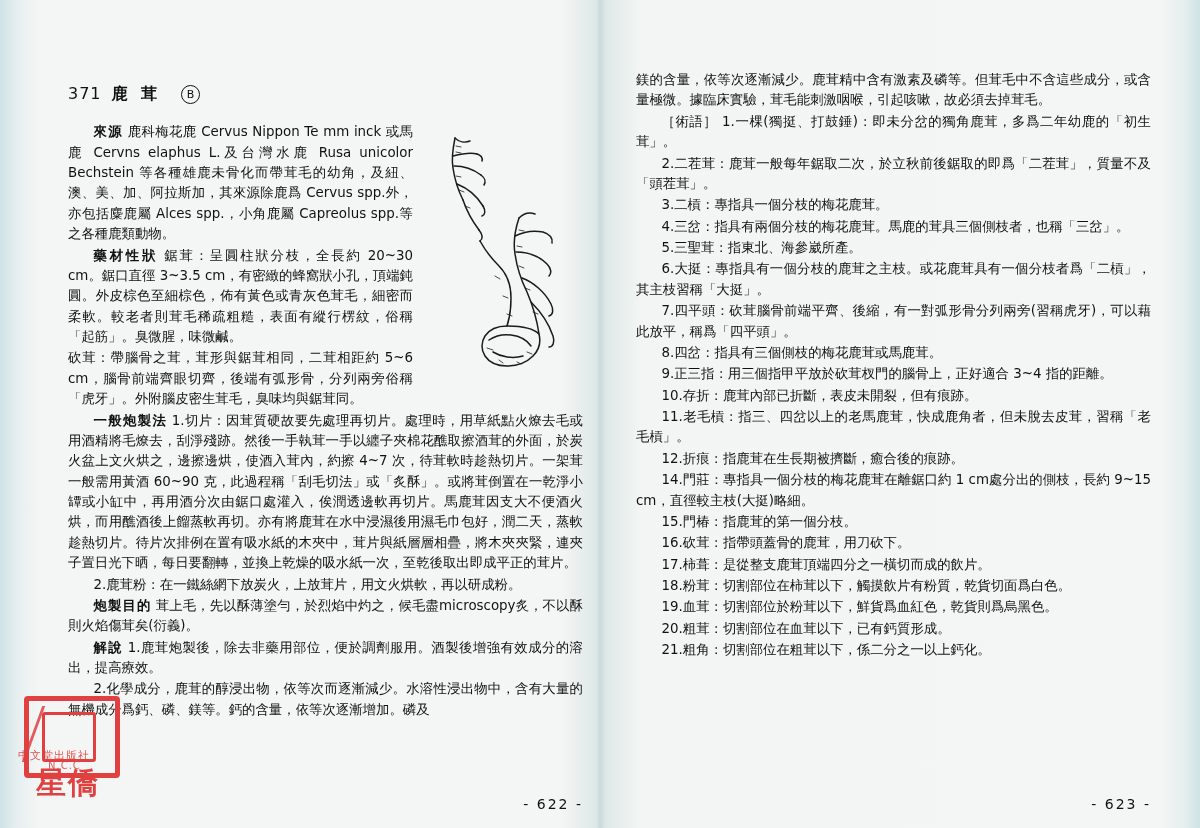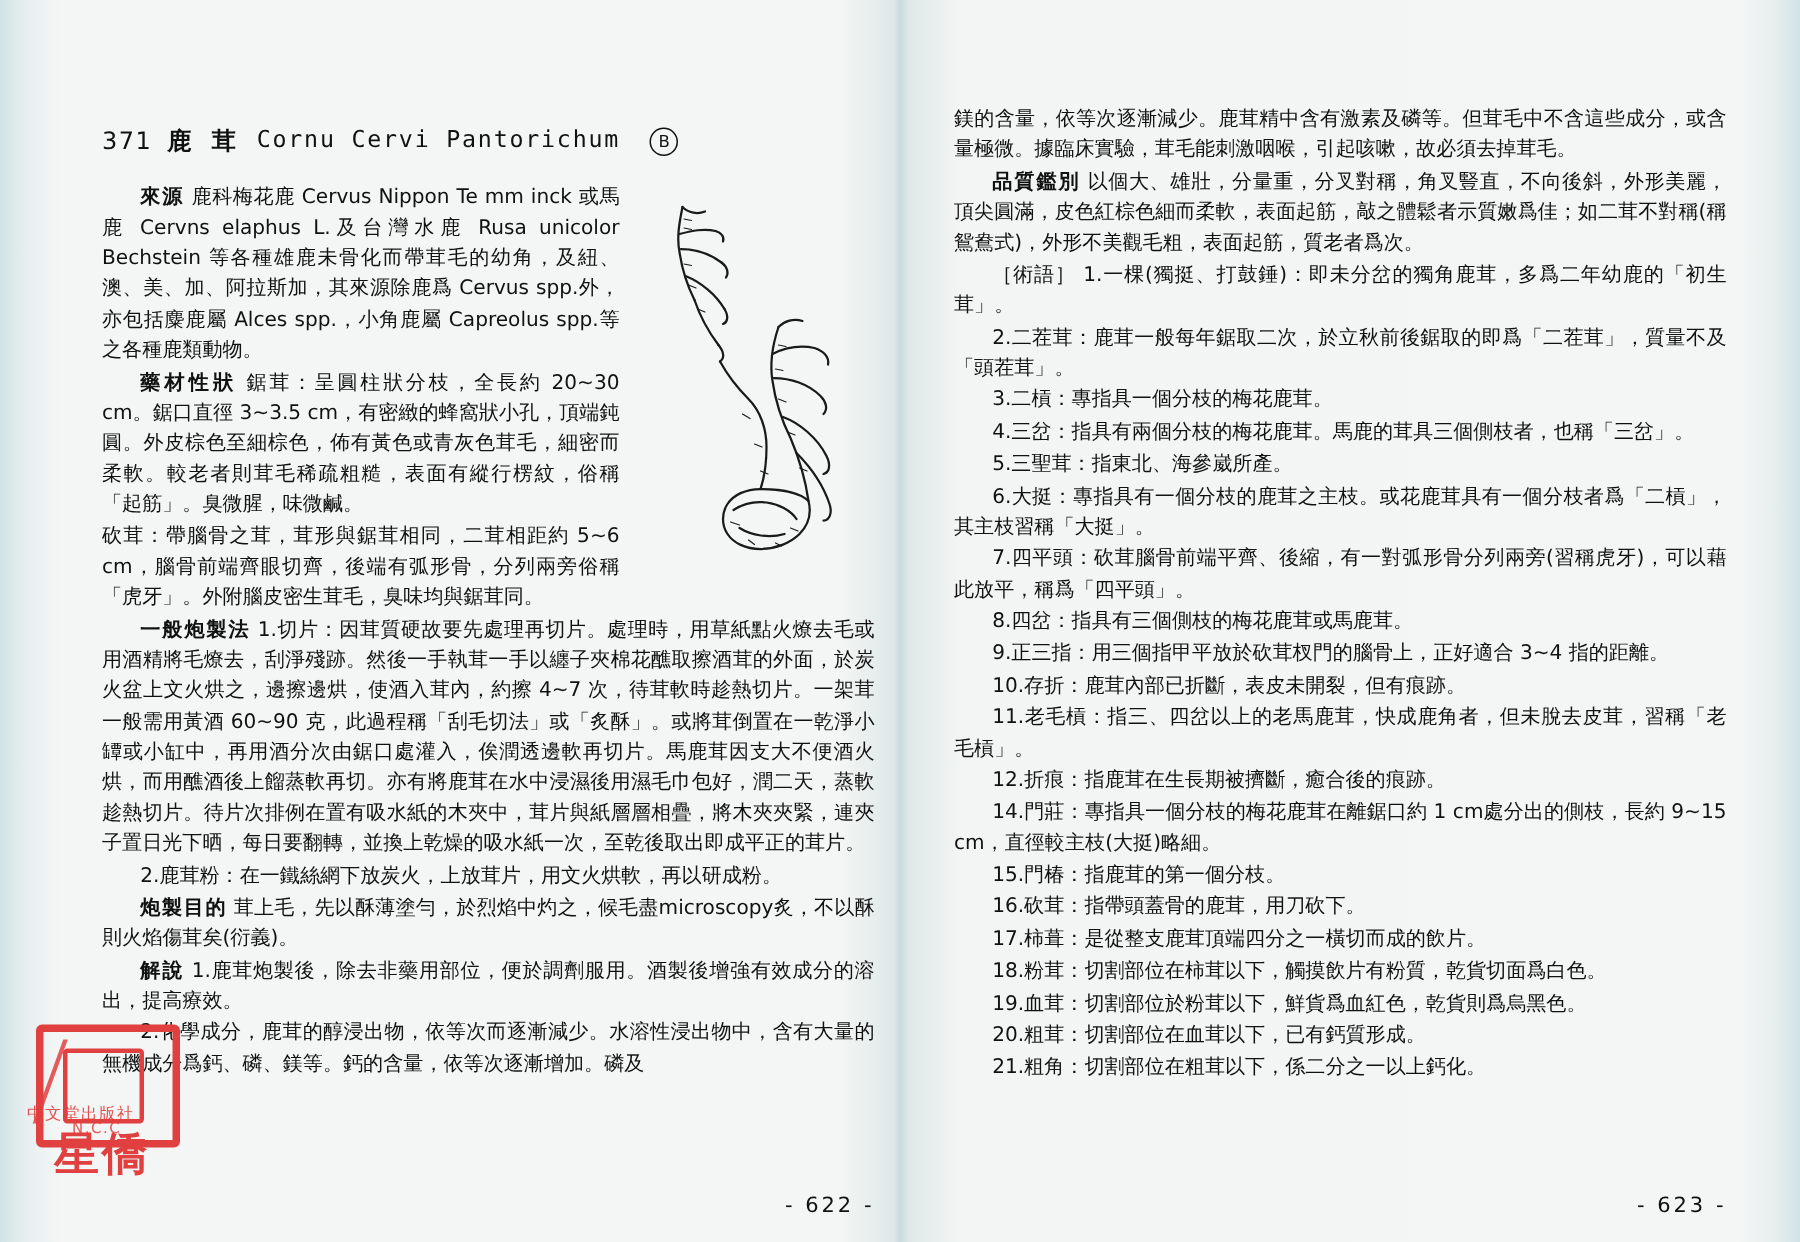--- a/index.html
+++ b/index.html
@@ -65,21 +65,21 @@
     font-size:14px;
     letter-spacing:2px;
     color:#111;
   }
   .folio.left{left:68px;}
   .folio.right{left:636px;}
 
   
   .stamp{
     position:absolute;
-    left:14px;bottom:37px;
+    left:14px;bottom:24px;
     width:118px;height:108px;
     pointer-events:none;
   }
   .stamp .box{
     position:absolute;left:10px;top:0;
     width:86px;height:72px;
     border:5px solid #e0403f;
     border-radius:4px;
   }
   .stamp .inner{
@@ -122,21 +122,20 @@
 </head>
 <body>
 
 <div class="page">
 
   <div class="col left">
 
     <div class="heading">
       <span class="num">371</span>
       <span class="cn">鹿 茸</span>
-      <span class="latin">Cornu Cervi Pantorichum</span>
       <span class="mark">B</span>
     </div>
 
     <div class="fig">
       <svg viewBox="0 0 160 255" width="160" height="255" aria-hidden="true">
         <g fill="none" stroke="#1a1a1a" stroke-width="1.5" stroke-linecap="round" stroke-linejoin="round">
 
           <path d="M32 12 C30 22 28 32 30 42 C32 56 36 66 40 74"></path>
           <path d="M32 12 C36 16 42 17 47 15"></path>
           <path d="M30 30 C38 28 46 26 54 28"></path>
@@ -177,21 +176,20 @@
       <p class="ind"><span class="lbl">炮製目的</span> <span>茸上毛，先以酥薄塗勻，於烈焰中灼之，候毛盡microscopy炙，不以酥則火焰傷茸矣(衍義)。</span></p>
       <p class="ind"><span class="lbl">解說</span> <span>1.鹿茸炮製後，除去非藥用部位，便於調劑服用。酒製後增強有效成分的溶出，提高療效。</span></p>
       <p class="ind"><span>2.化學成分，鹿茸的醇浸出物，依等次而逐漸減少。水溶性浸出物中，含有大量的無機成分爲鈣、磷、鎂等。鈣的含量，依等次逐漸增加。磷及</span></p>
     </div>
   </div>
 
   <div class="folio left">- 622 -</div>
 
   <div class="col right">
     <p><span>鎂的含量，依等次逐漸減少。鹿茸精中含有激素及磷等。但茸毛中不含這些成分，或含量極微。據臨床實驗，茸毛能刺激咽喉，引起咳嗽，故必須去掉茸毛。</span></p>
-    <p class="ind"><span class="lbl">品質鑑別</span> <span>以個大、雄壯，分量重，分叉對稱，角叉豎直，不向後斜，外形美麗，頂尖圓滿，皮色紅棕色細而柔軟，表面起筋，敲之體鬆者示質嫩爲佳；如二茸不對稱(稱鴛鴦式)，外形不美觀毛粗，表面起筋，質老者爲次。</span></p>
     <p class="ind"><span>［術語］</span> <span>1.一棵(獨挺、打鼓錘)：即未分岔的獨角鹿茸，多爲二年幼鹿的「初生茸」。</span></p>
     <p class="ind"><span>2.二茬茸：鹿茸一般每年鋸取二次，於立秋前後鋸取的即爲「二茬茸」，質量不及「頭茬茸」。</span></p>
     <p class="ind"><span>3.二槓：專指具一個分枝的梅花鹿茸。</span></p>
     <p class="ind"><span>4.三岔：指具有兩個分枝的梅花鹿茸。馬鹿的茸具三個側枝者，也稱「三岔」。</span></p>
     <p class="ind"><span>5.三聖茸：指東北、海參崴所產。</span></p>
     <p class="ind"><span>6.大挺：專指具有一個分枝的鹿茸之主枝。或花鹿茸具有一個分枝者爲「二槓」，其主枝習稱「大挺」。</span></p>
     <p class="ind"><span>7.四平頭：砍茸腦骨前端平齊、後縮，有一對弧形骨分列兩旁(習稱虎牙)，可以藉此放平，稱爲「四平頭」。</span></p>
     <p class="ind"><span>8.四岔：指具有三個側枝的梅花鹿茸或馬鹿茸。</span></p>
     <p class="ind"><span>9.正三指：用三個指甲平放於砍茸杈門的腦骨上，正好適合 3~4 指的距離。</span></p>
     <p class="ind"><span>10.存折：鹿茸內部已折斷，表皮未開裂，但有痕跡。</span></p>

